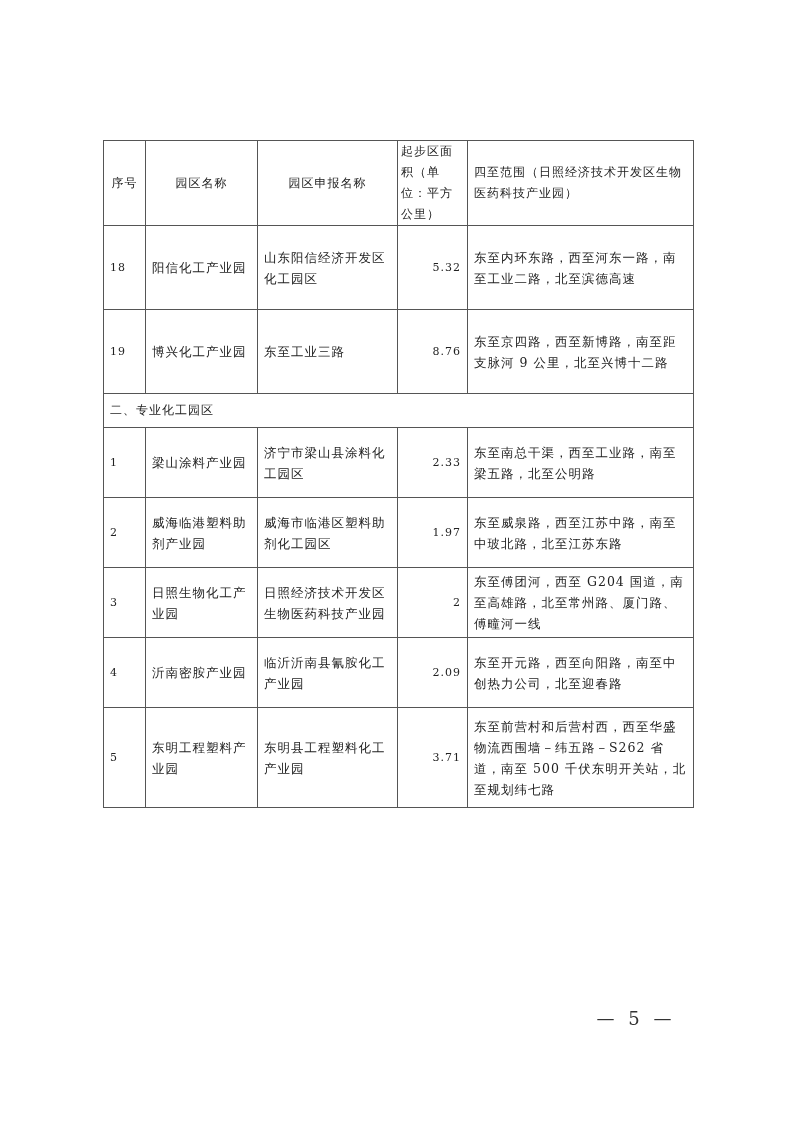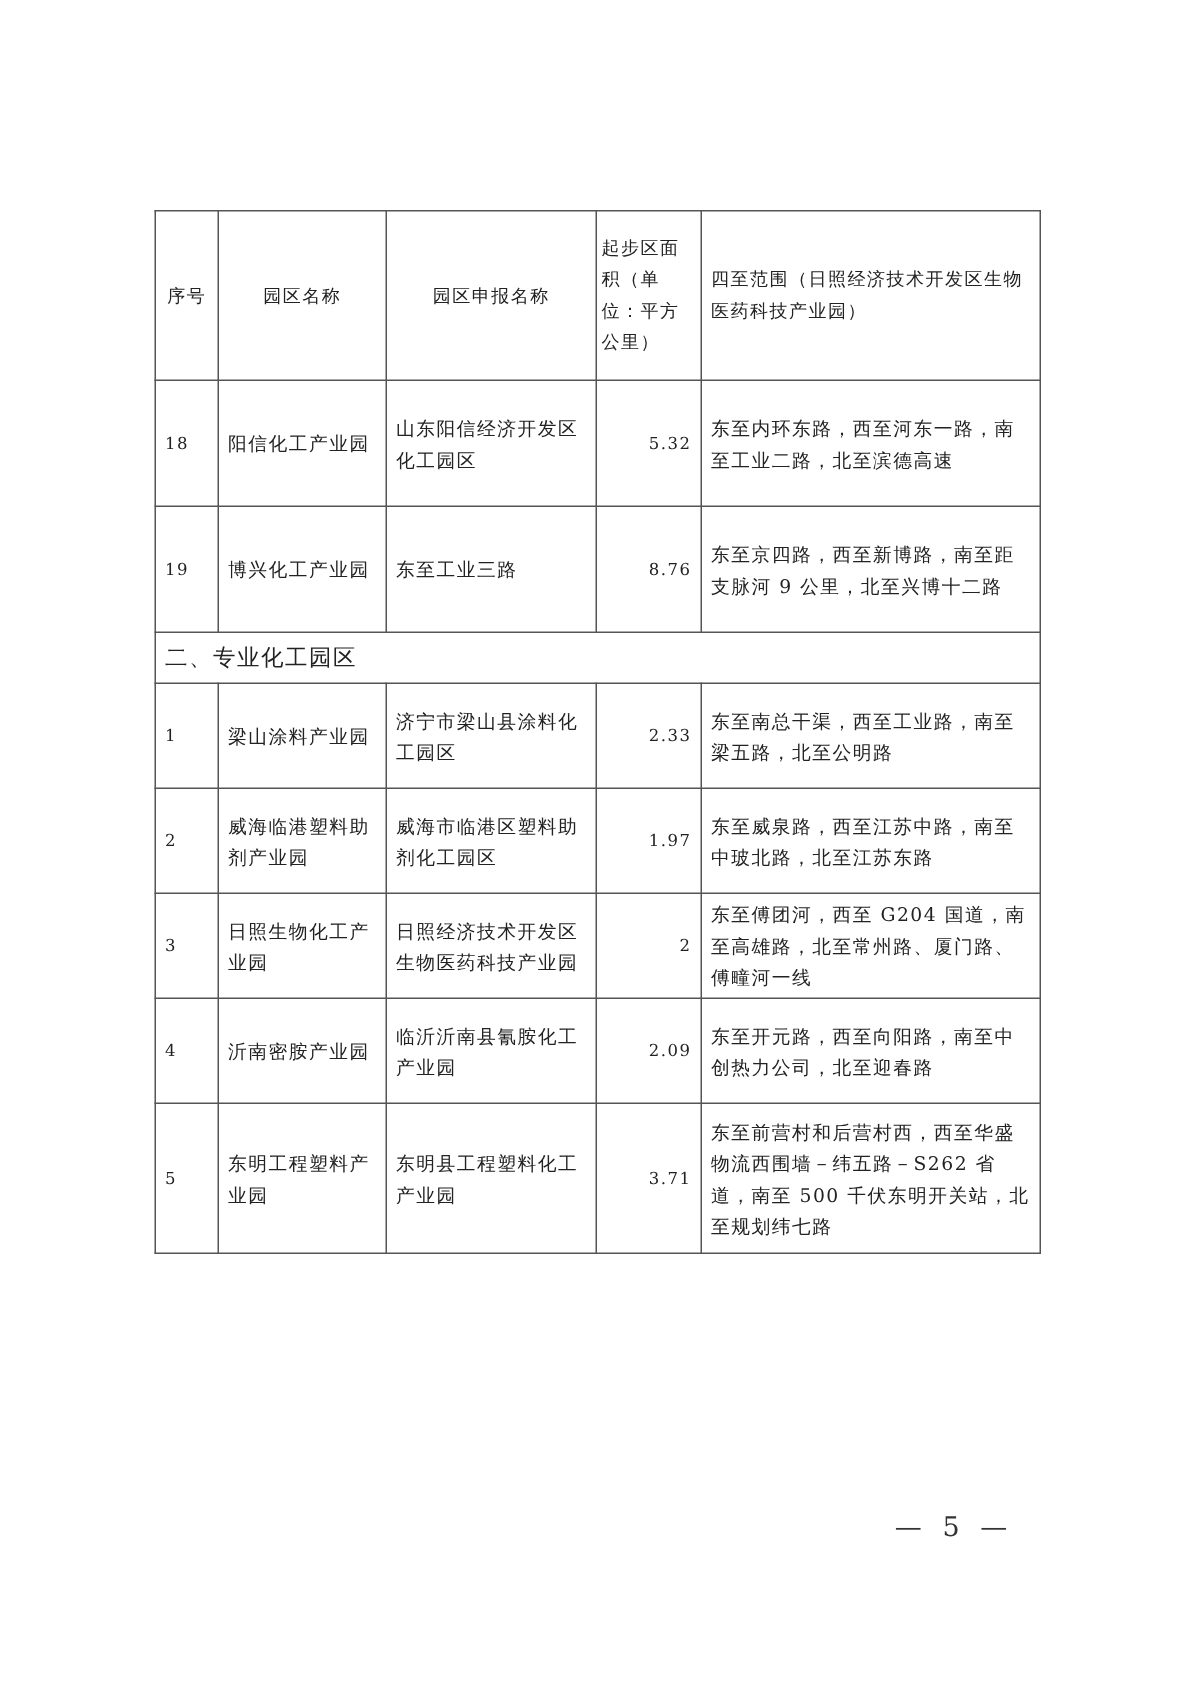--- a/index.html
+++ b/index.html
@@ -13,21 +13,21 @@
   table.parks { border: 1.5px solid #222; }
   th { font-family: "DejaVu Sans", "Liberation Sans", sans-serif; font-size: 12px; }
   th.c-center { }
   th.c-left { text-align: left; }
   td.num { font-size: 11px; letter-spacing: 0; }
   td.area { text-align: right; font-size: 11px; letter-spacing: 0; }
   td.txt { text-align: left; }
   tr.hdr { height: 70px; }
   tr.r-big { height: 84px; }
   tr.r-section { height: 34px; }
-  tr.r-section td { font-size: 15px; padding-left: 6px; }
+  tr.r-section td { font-size: 12px; padding-left: 6px; }
   tr.r-mid { height: 70px; }
   tr.r-last { height: 100px; }
   .page-number { position: absolute; left: 596px; top: 1008px; width: 80px; text-align: center;
     font-size: 18px; font-family: "DejaVu Serif", "Liberation Serif", serif; color: #333; letter-spacing: 4px; }
 </style>
 </head>
 <body>
 
 <div class="page">
   <table class="parks">
@@ -36,21 +36,21 @@
       <col style="width:112px">
       <col style="width:140px">
       <col style="width:70px">
       <col style="width:226px">
     </colgroup>
     <tbody>
         <tr class="hdr">
       <th class="c-center">序号</th>
       <th class="c-center">园区名称</th>
       <th class="c-center">园区申报名称</th>
-      <th class="c-left" style="padding:14px 3px;">起步区面积（单位：平方公里）</th>
+      <th class="c-left" style="padding:0 3px;">起步区面积（单位：平方公里）</th>
       <th class="c-left">四至范围（日照经济技术开发区生物医药科技产业园）</th>
     </tr>
 
     <tr class="r-big">
       <td class="num">18</td>
       <td class="txt">阳信化工产业园</td>
       <td class="txt">山东阳信经济开发区化工园区</td>
       <td class="area">5.32</td>
       <td class="txt">东至内环东路，西至河东一路，南至工业二路，北至滨德高速</td>
     </tr>

